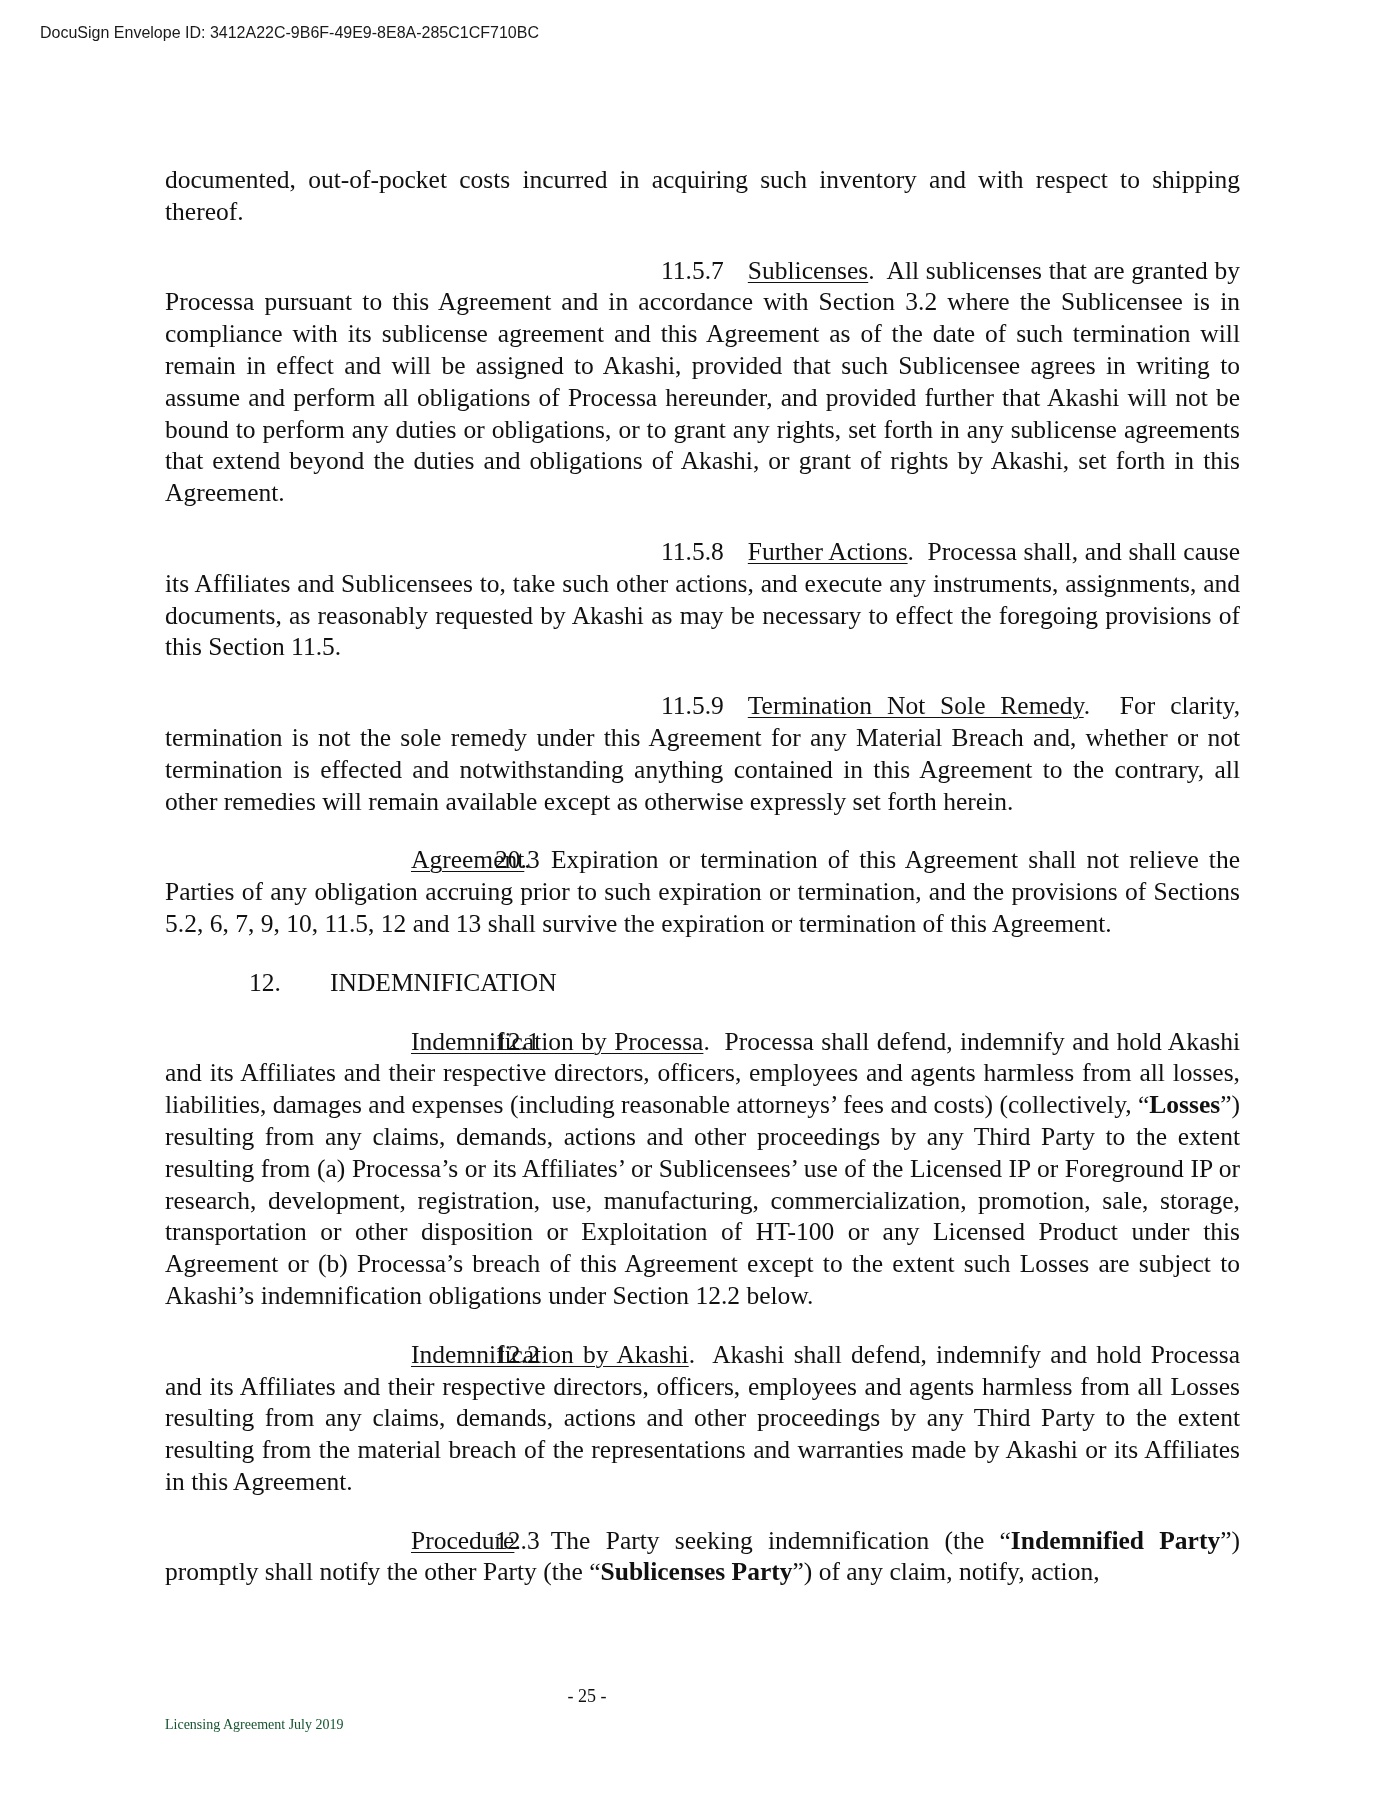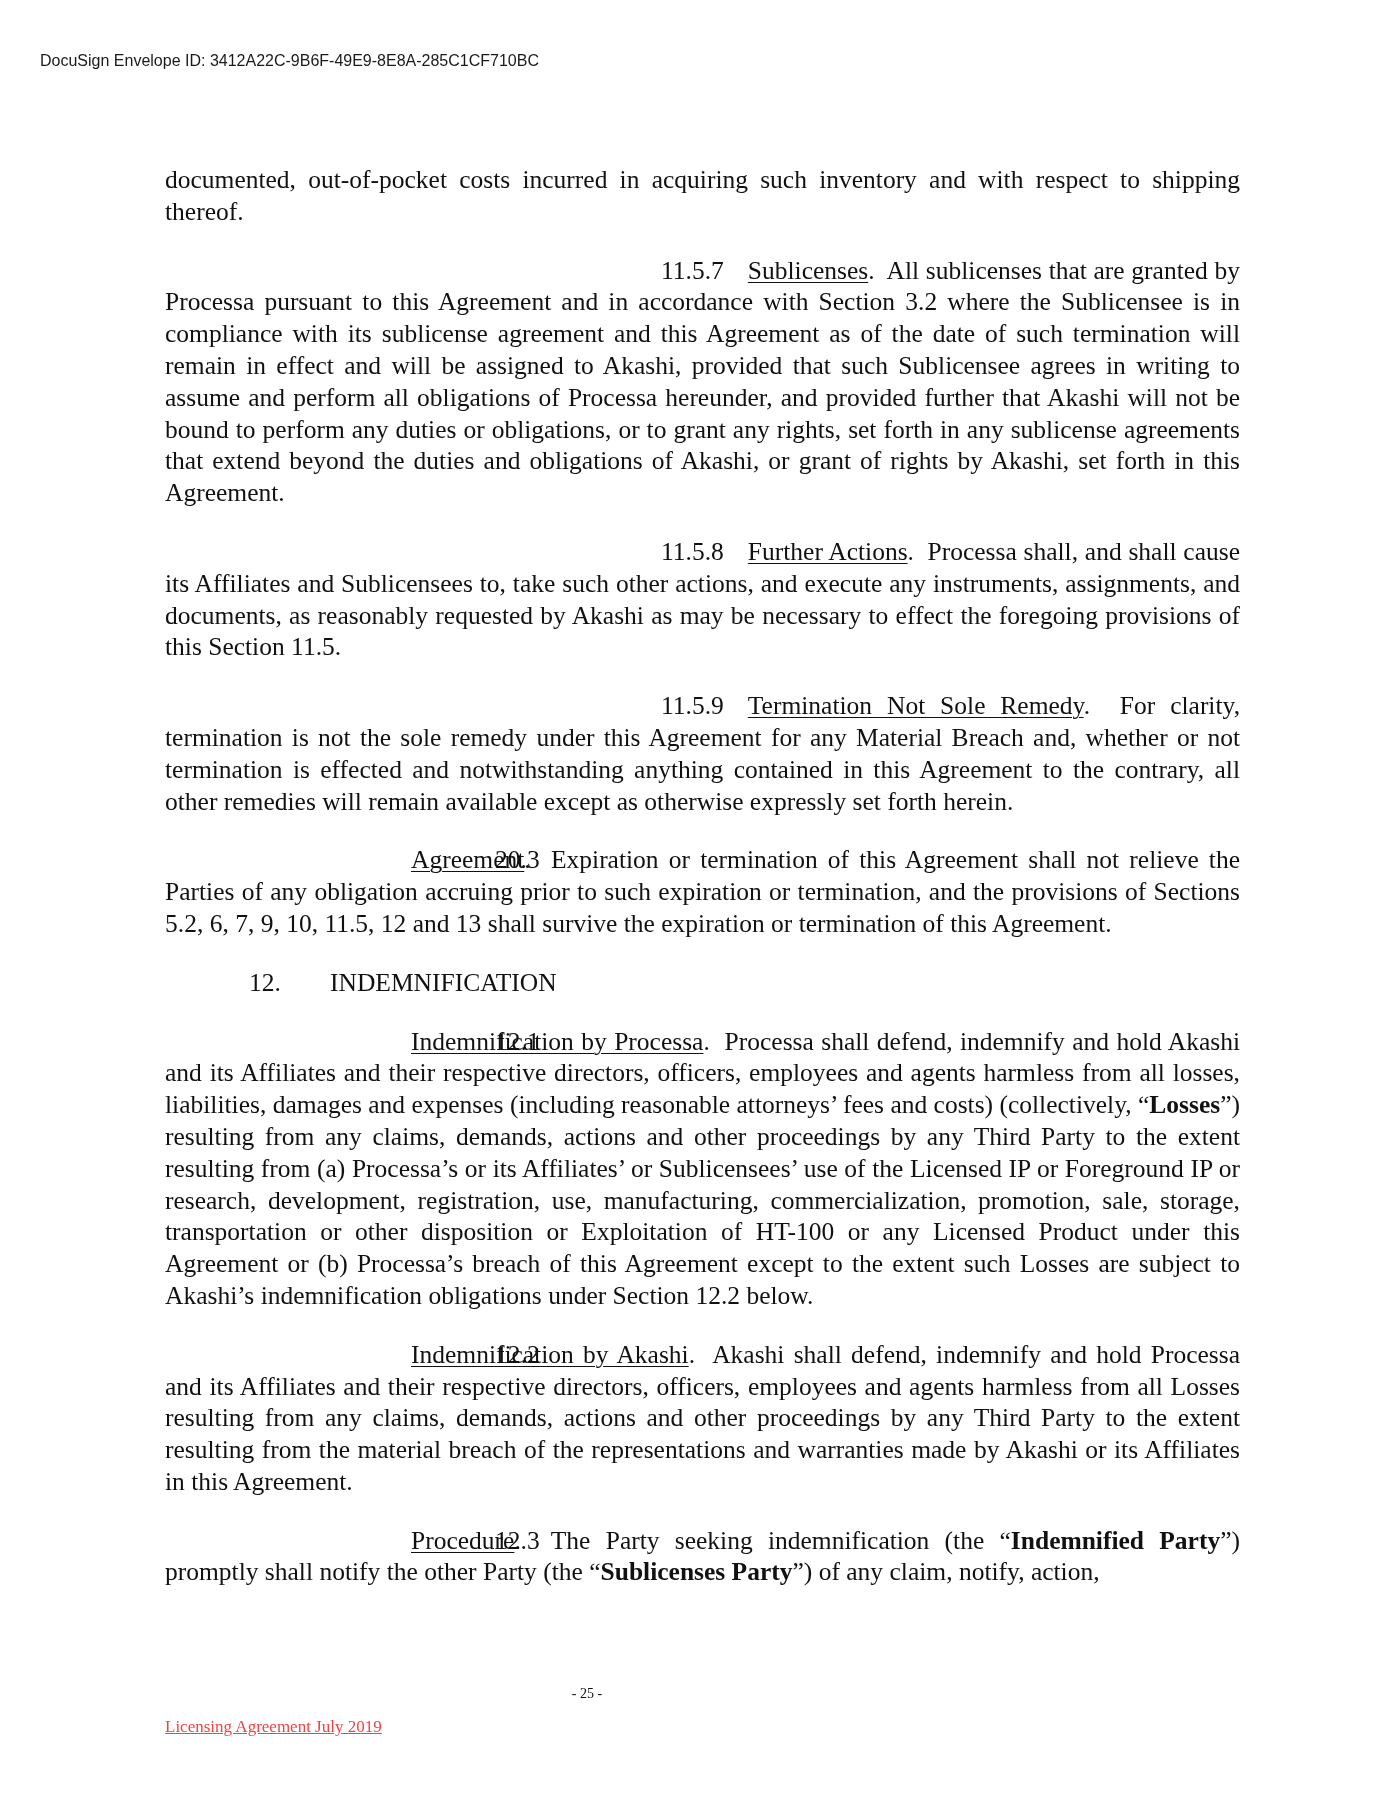--- a/index.html
+++ b/index.html
@@ -1,45 +1,45 @@
 <!DOCTYPE html>
 <html><head>
   <meta charset="utf-8">
   <style>
     html, body { margin: 0; padding: 0; background: #ffffff; }
     body { width: 1400px; height: 1814px; position: relative; overflow: hidden; color: #111; }
     .envelope {
       position: absolute; left: 40px; top: 24px;
-      font-family: "Liberation Sans", sans-serif; font-size: 16px; color: #1a1a1a; margin-top: 28px;
+      font-family: "Liberation Sans", sans-serif; font-size: 16px; color: #1a1a1a;
     }
     .body-text {
       position: absolute; left: 165px; top: 164px; width: 1075px;
       font-family: "Liberation Serif", serif; font-size: 25.5px; line-height: 31.8px;
       color: #111;
     }
     .para { margin: 0 0 27px 0; text-align: justify; }
     .para.first { margin-bottom: 27px; }
     .ind-l3 { text-indent: 248px; }
     .ind-l2 { text-indent: 165px; }
     .num { display: inline-block; }
     .num-l3 { margin-right: 24px; }
     .num-l2 { width: 81px; }
     .u { text-decoration: underline; text-underline-offset: 3px; text-decoration-thickness: 1px; }
     .b { font-weight: bold; }
     .heading { margin: 0 0 27px 0; padding-left: 84px; }
     .heading .hn { display: inline-block; width: 81px; }
     .page-num {
       position: absolute; left: 0; width: 1176px; top: 1686px; text-align: center;
-      font-family: "Liberation Serif", serif; font-size: 14px; color: #111;
+      font-family: "Liberation Serif", serif; font-size: 18px; color: #111;
       padding-left: 0;
     }
     .page-num span { position: relative; left: -1px; }
     .footer {
       position: absolute; left: 165px; top: 1717px;
-      font-family: "Liberation Serif", serif; font-size: 17px; color: #ef4444; text-decoration: underline;
+      font-family: "Liberation Serif", serif; font-size: 14px; color: #14532d;
     }
   </style>
 </head>
 <body>
 
 <div class="envelope">DocuSign Envelope ID: 3412A22C-9B6F-49E9-8E8A-285C1CF710BC</div>
 
 <div class="body-text">
 
   <p class="para first">documented, out-of-pocket costs incurred in acquiring such inventory and with respect to shipping thereof.</p>

